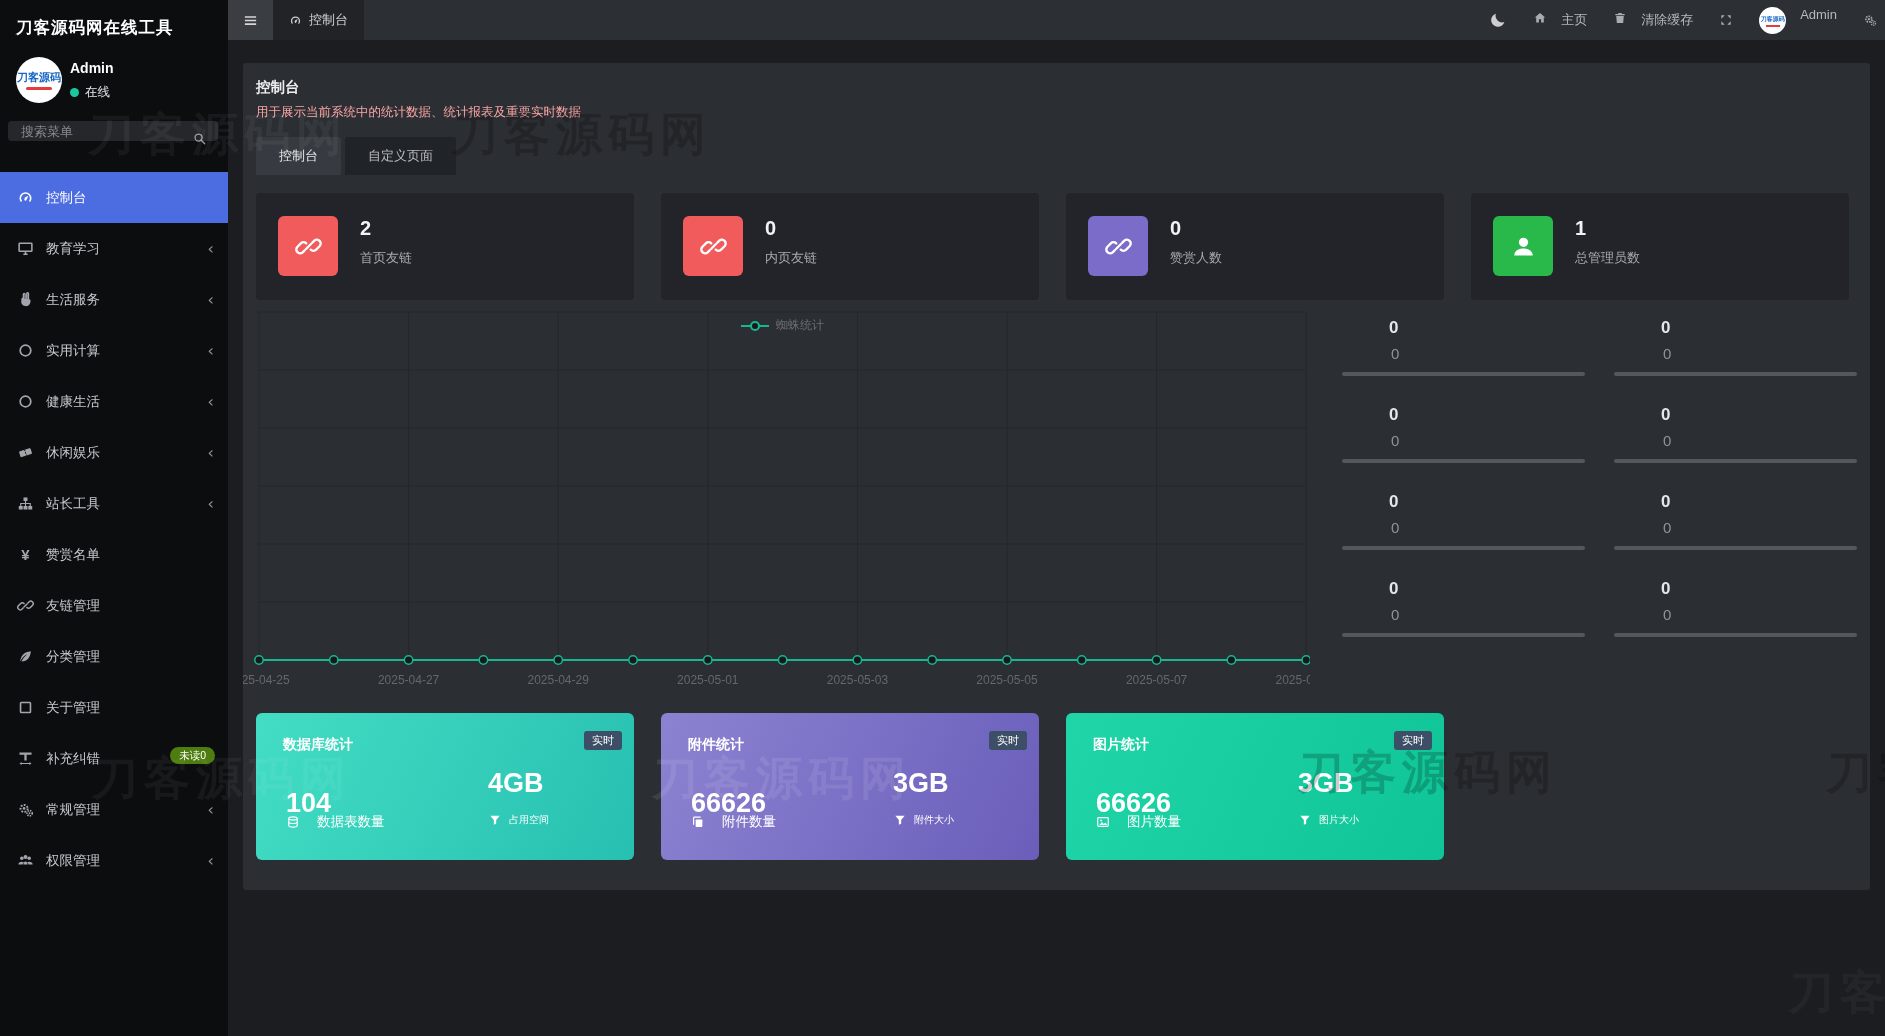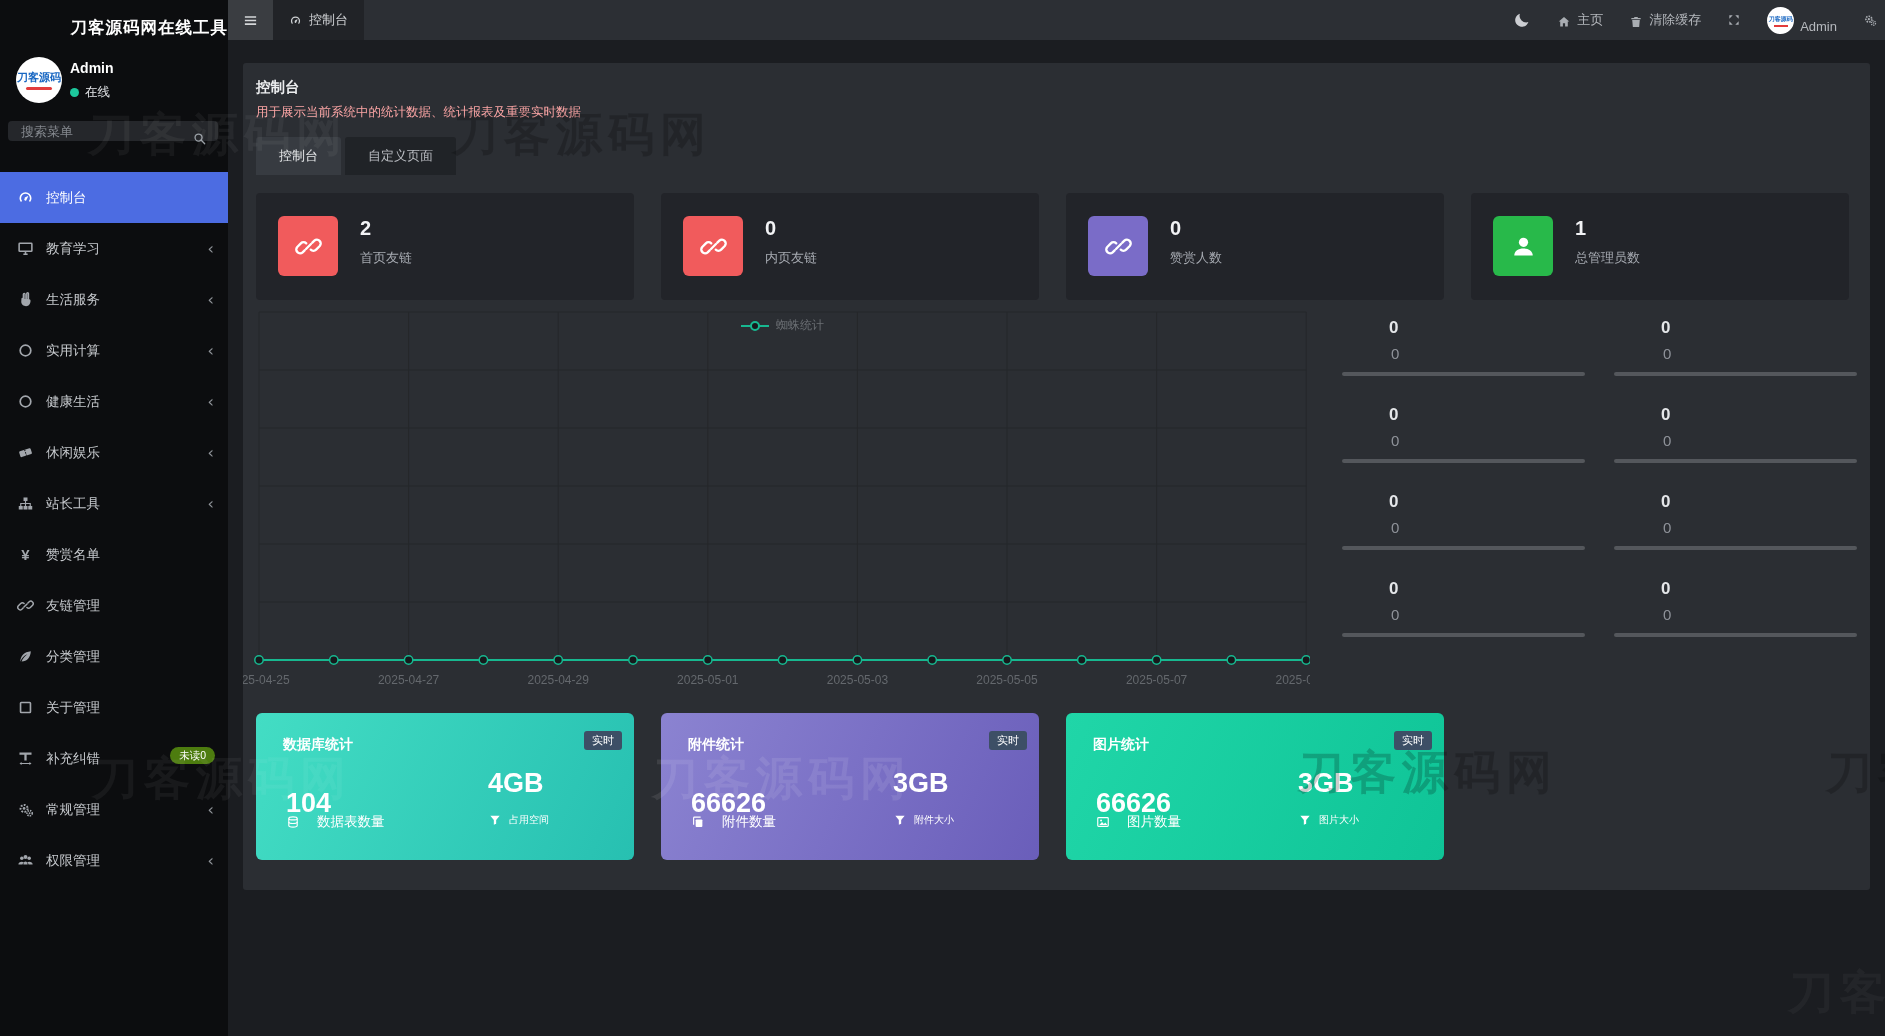--- a/index.html
+++ b/index.html
@@ -1,21 +1,21 @@
 <!DOCTYPE html>
 <html><head>
 <meta charset="utf-8">
 <style>
   * { margin:0; padding:0; box-sizing:border-box; }
   html,body { width:1885px; height:1036px; overflow:hidden; }
   body { font-family:"Liberation Sans","DejaVu Sans",sans-serif; background:#1b1d21; position:relative; color:#c9ccd1; }
 
   
   #sidebar { position:absolute; left:0; top:0; width:228px; height:1036px; background:#0c0d0f; z-index:5; }
-  #brand { height:55px; line-height:55px; padding-left:29px; color:#ffffff; font-size:16.5px; font-weight:bold; letter-spacing:1px; white-space:nowrap;text-align:right; }
+  #brand { height:55px; line-height:55px; padding-left:16px; color:#ffffff; font-size:16.5px; font-weight:bold; letter-spacing:1px; white-space:nowrap; }
   #avatar { position:absolute; left:16px; top:57px; width:46px; height:46px; border-radius:50%; background:#ffffff; overflow:hidden; text-align:center; }
   #avatar .logo-txt { display:block; margin-top:13px; font-size:11px; font-weight:bold; color:#1766c2; letter-spacing:0; }
   #avatar .logo-bar { display:block; width:26px; height:3px; background:#e23c3c; margin:2px auto 0; border-radius:2px; }
   #user-name { position:absolute; left:70px; top:60px; font-size:14px; font-weight:bold; color:#ffffff; }
   #user-status { position:absolute; left:70px; top:84px; font-size:12.5px; color:#e3e5e8; display:flex; align-items:center; }
   #user-status .dot { width:9px; height:9px; border-radius:50%; background:#1dc79c; margin-right:6px; display:inline-block; }
   #search-box { position:absolute; left:8px; top:121px; width:210px; height:20px; background:#25272b; border-radius:4px; }
   #search-box input { width:100%; height:100%; background:transparent; border:none; outline:none; color:#c9ccd1; font-size:13px; padding:0 34px 0 13px; font-family:inherit; }
   #search-box input::placeholder { color:#85898f; }
   #search-box .s-ico { position:absolute; right:11px; top:10px; width:15px; height:15px; color:#9aa0a6; }
@@ -29,21 +29,21 @@
   .chev { margin-left:auto; color:#8f9398; font-size:16px; line-height:1; font-family:"DejaVu Sans",sans-serif; }
   .mbadge { position:absolute; right:13px; top:14px; background:#4d7c0f; color:#fff; font-size:10.5px; padding:3px 9px; border-radius:10px; line-height:1; }
 
   
   #topbar { position:absolute; left:228px; top:0; width:1657px; height:40px; background:#2c2f34; }
   #hamburger { position:absolute; left:0; top:0; width:45px; height:40px; background:#3a3d41; display:flex; align-items:center; justify-content:center; color:#d5d7d9; cursor:pointer; }
   #hamburger svg { width:15px; height:15px; }
   #top-tab { position:absolute; left:45px; top:0; height:40px; padding:0 16px; background:#212327; display:flex; align-items:center; gap:7px; color:#d2d4d7; font-size:13px; cursor:pointer; }
   #top-tab svg { width:13px; height:13px; color:#cfd2d5; }
   #topbar-right { position:absolute; right:8px; top:0; height:40px; display:flex; align-items:center; gap:26px; color:#b5b8bd; font-size:13px; }
-  .tb-item { display:flex; align-items:flex-end; gap:6px; cursor:pointer; white-space:nowrap; }
+  .tb-item { display:flex; align-items:flex-start; gap:14px; cursor:pointer; white-space:nowrap; }
   .tb-item svg { width:14px; height:14px; color:#a9adb2; }
   #moon-btn svg { width:18px; height:18px; color:#ccced2; }
   #tb-avatar { width:27px; height:27px; border-radius:50%; background:#ffffff; overflow:hidden; text-align:center; flex:0 0 27px; }
   #tb-avatar .logo-txt { display:block; margin-top:8px; font-size:6px; font-weight:bold; color:#1766c2; }
   #tb-avatar .logo-bar { display:block; width:14px; height:2px; background:#e23c3c; margin:1px auto 0; }
 
   
   #panel { position:absolute; left:243px; top:63px; width:1627px; height:827px; background:#2b2e33; border-radius:3px; }
   #page-title { position:absolute; left:13px; top:15px; font-size:14.5px; font-weight:bold; color:#ecedef; }
   #page-subtitle { position:absolute; left:13px; top:41px; font-size:12.5px; color:#fca5a5; }

